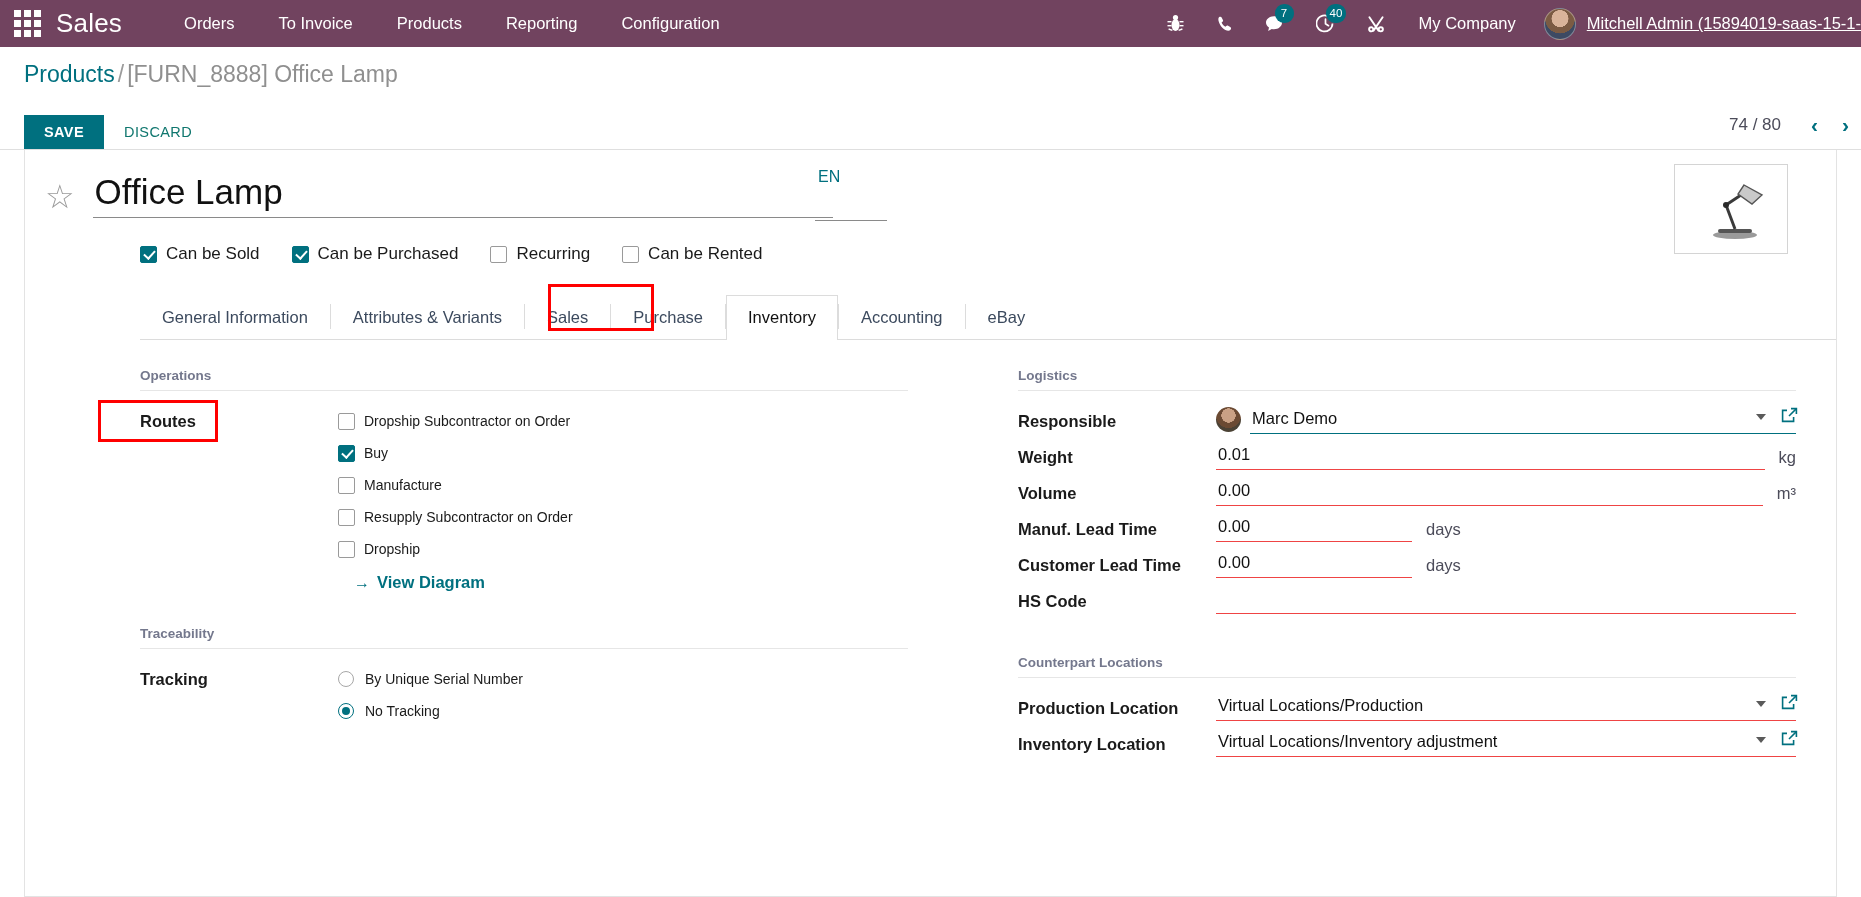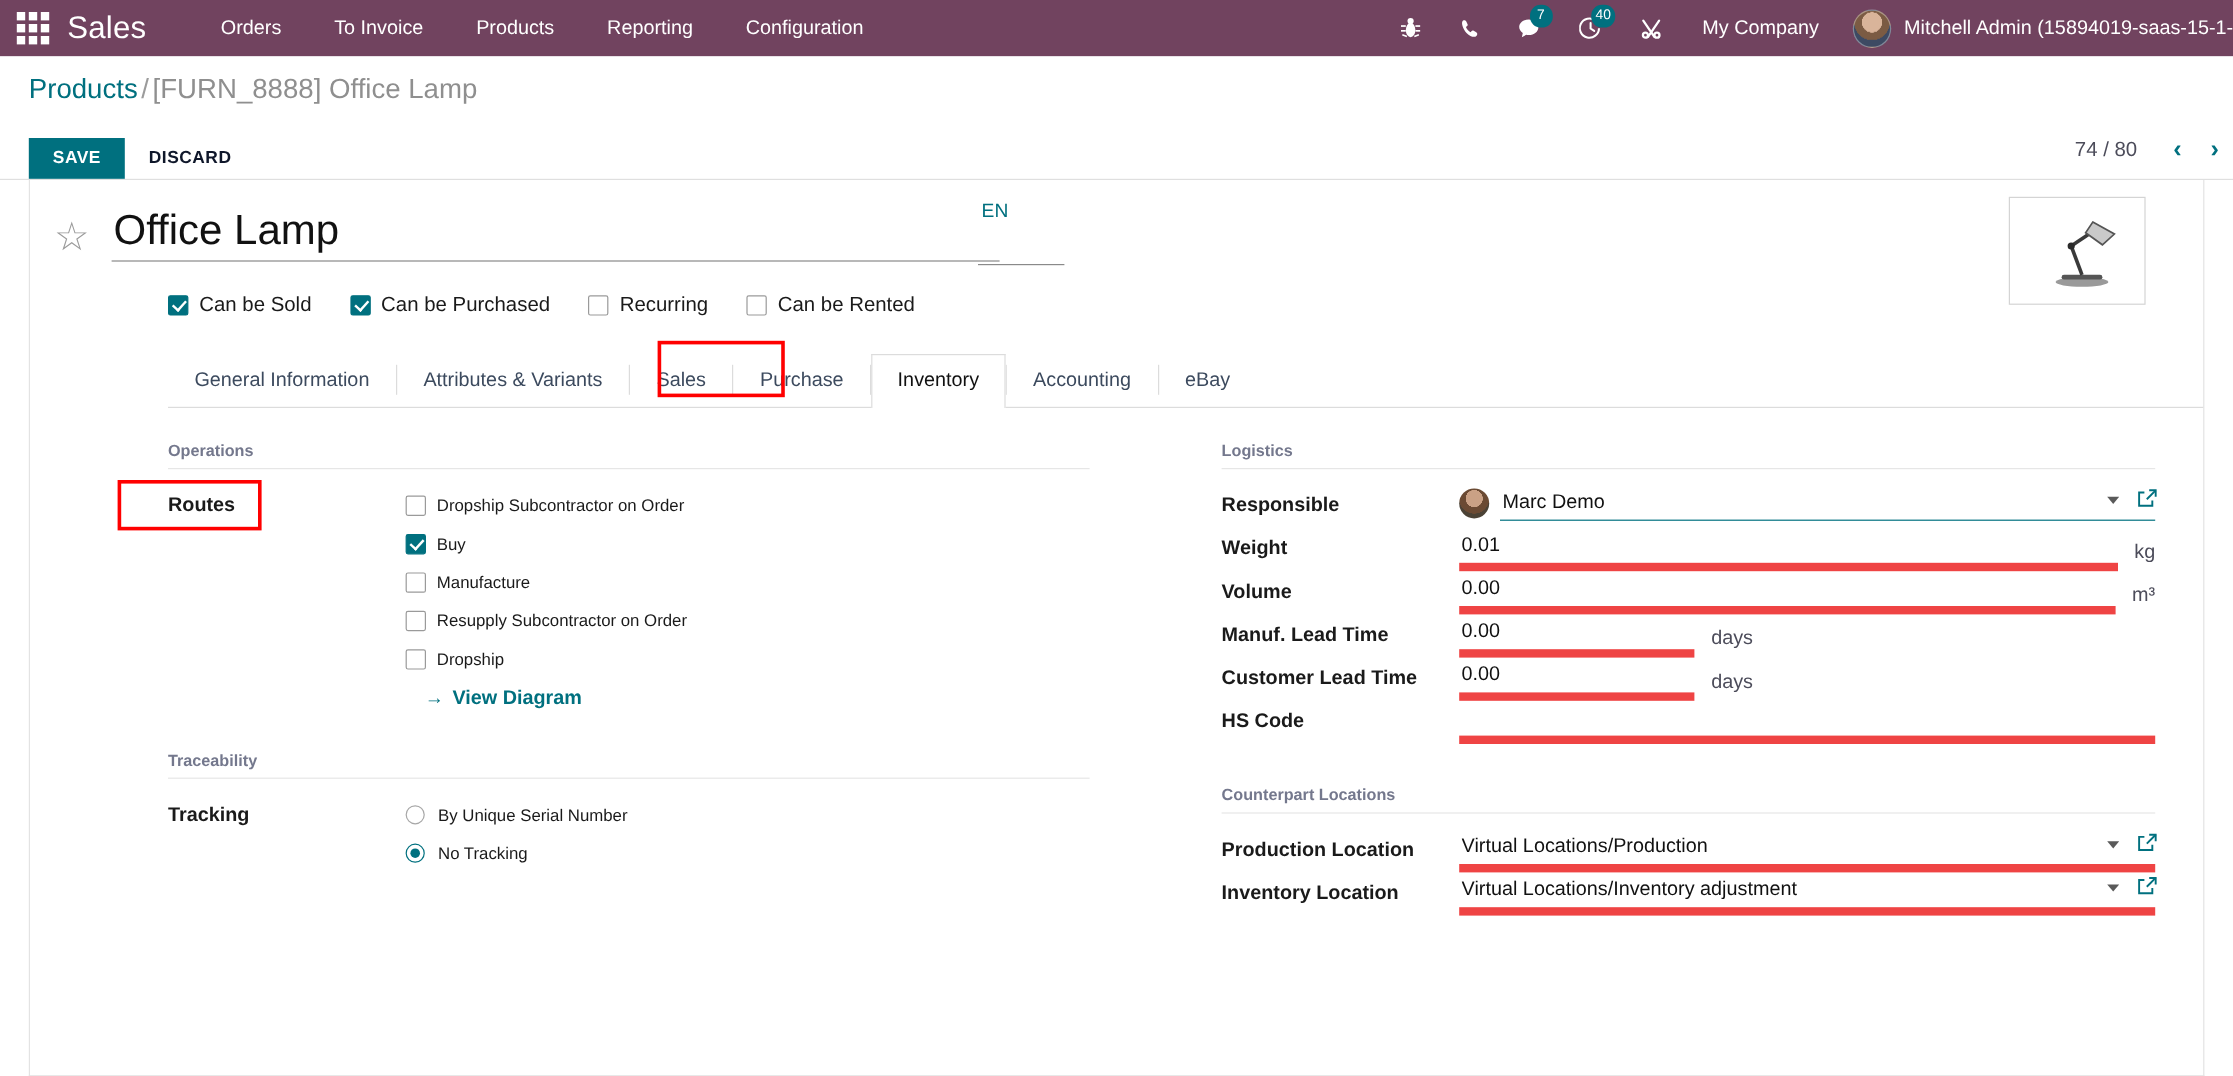--- a/index.html
+++ b/index.html
@@ -95,21 +95,21 @@
     white-space: nowrap;
   }
   .avatar-nav {
     width: 32px; height: 32px;
     border-radius: 50%;
     background: radial-gradient(circle at 50% 32%, #d9b49a 0 33%, #7b5b43 34% 58%, #3d4a63 59% 100%);
     margin-right: 11px;
     flex: 0 0 auto;
     border: 1px solid rgba(255,255,255,.35);
   }
-  .user-name { font-size: 16.5px; }
+  .user-name { font-size: 16.5px; text-decoration: underline; }
 
   
   .control-panel {
     background: #ffffff;
     padding: 14px 24px 0 24px;
     position: relative;
     border-bottom: 1px solid #dfdfdf;
     height: 103px;
   }
   .breadcrumb {
@@ -128,24 +128,24 @@
     border: none;
     font-size: 14.5px;
     font-weight: 700;
     letter-spacing: .4px;
     padding: 9px 20px;
     cursor: pointer;
     font-family: inherit;
   }
   .btn-discard {
     background: transparent;
-    color: #0f172a;
+    color: #0f766e;
     border: none;
     font-size: 14.5px;
-    font-weight: 700;
+    font-weight: 400;
     letter-spacing: .4px;
     padding: 9px 20px;
     cursor: pointer;
     font-family: inherit;
   }
   .pager {
     position: absolute;
     right: 0px;
     bottom: 14px;
     display: flex;
@@ -375,21 +375,21 @@
     font-size: 16.5px;
     font-weight: 600;
     cursor: pointer;
     margin-top: 8px;
     margin-left: 16px;
   }
   .link-diagram .arrow { margin-right: 7px; font-size: 16px; }
 
   .input-line {
     border: none;
-    border-bottom: 7px solid #ef4444;
+    border-bottom: 1px solid #ef4444;
     background: transparent;
     font-size: 16.5px;
     color: #111;
     font-family: inherit;
     padding: 4px 2px 5px 2px;
     width: 100%;
     outline: none;
   }
   .input-line.focused { border-bottom: 1px solid #00707f; }
   .input-wrap { display: flex; align-items: center; width: 100%; }

